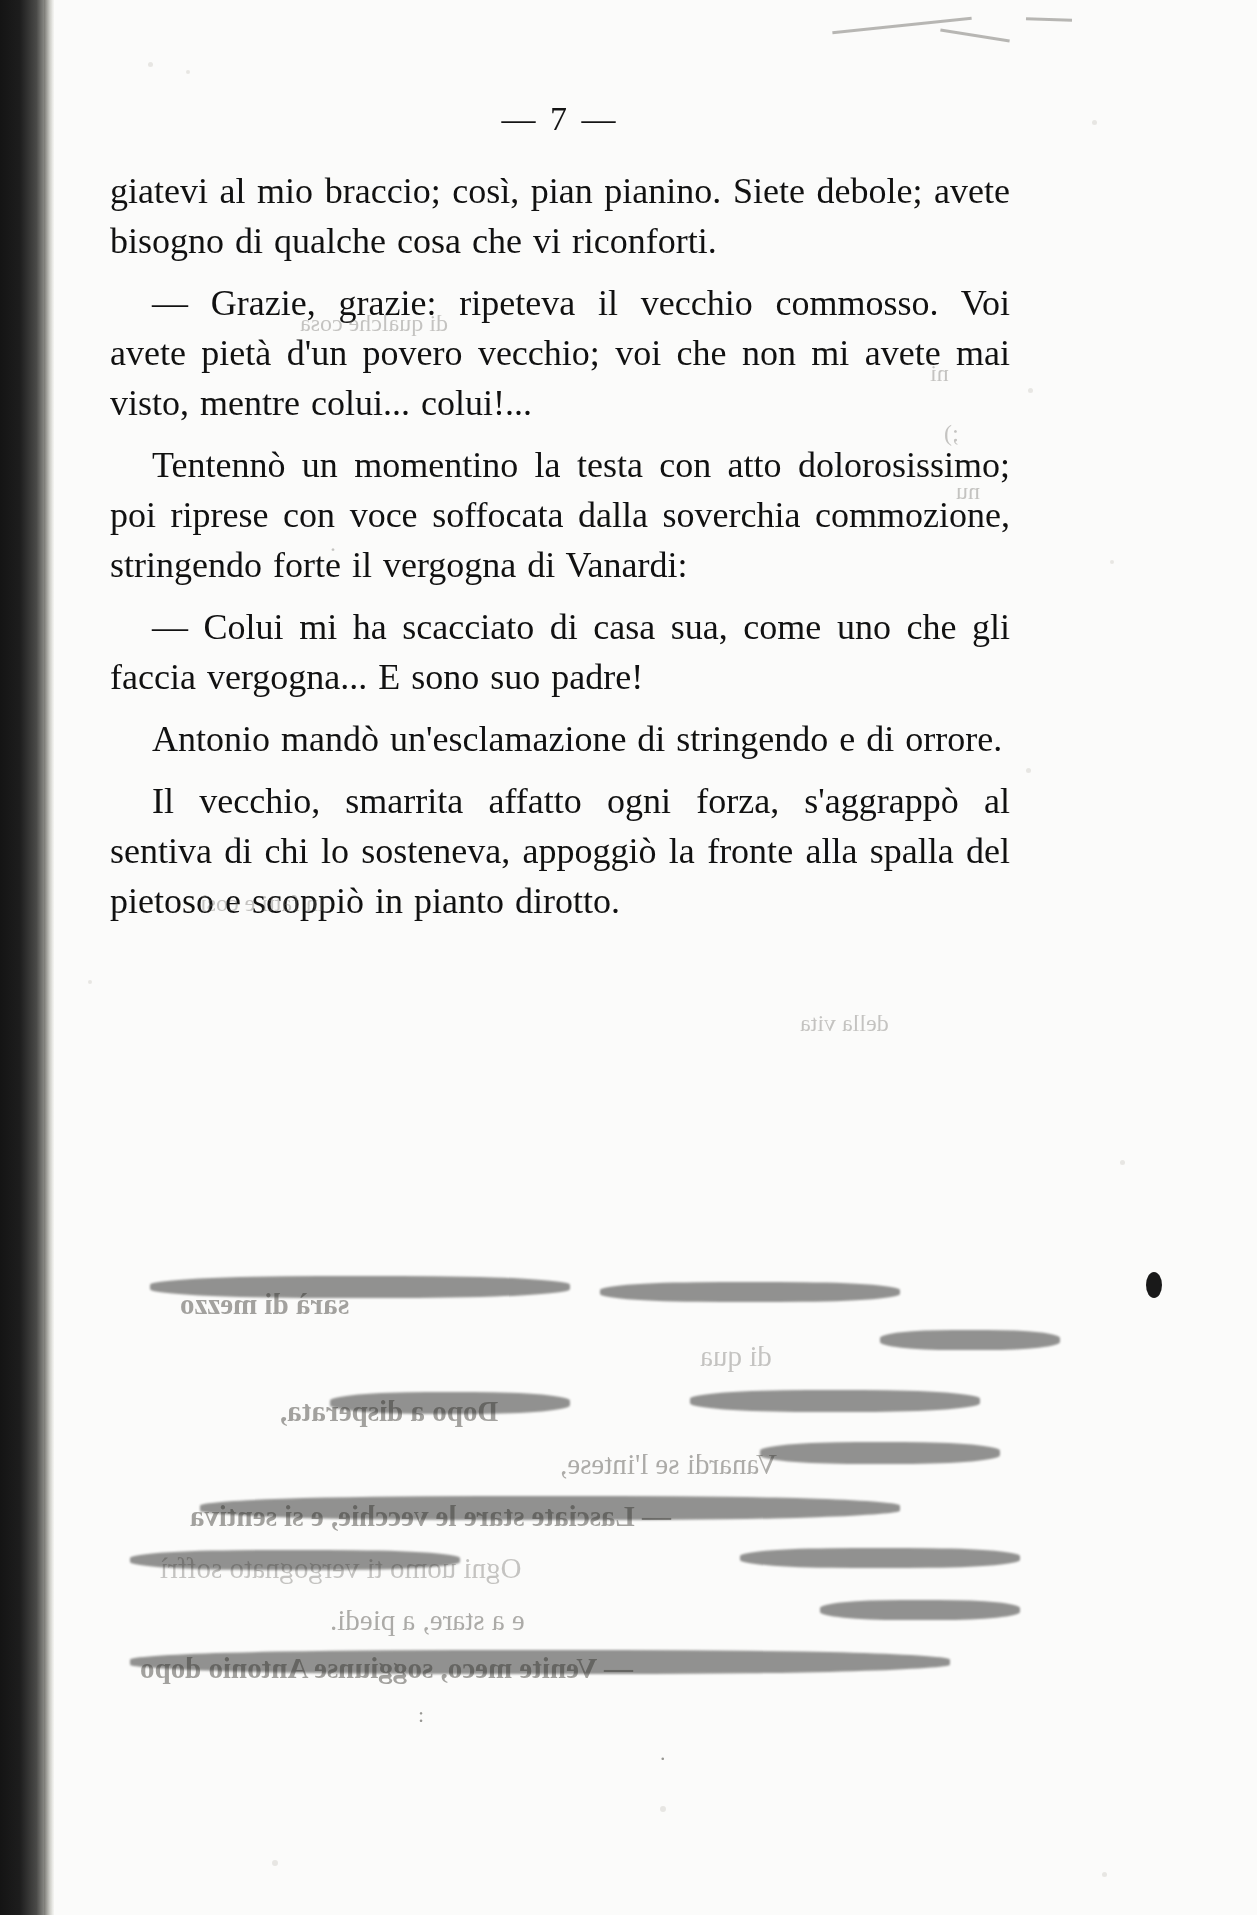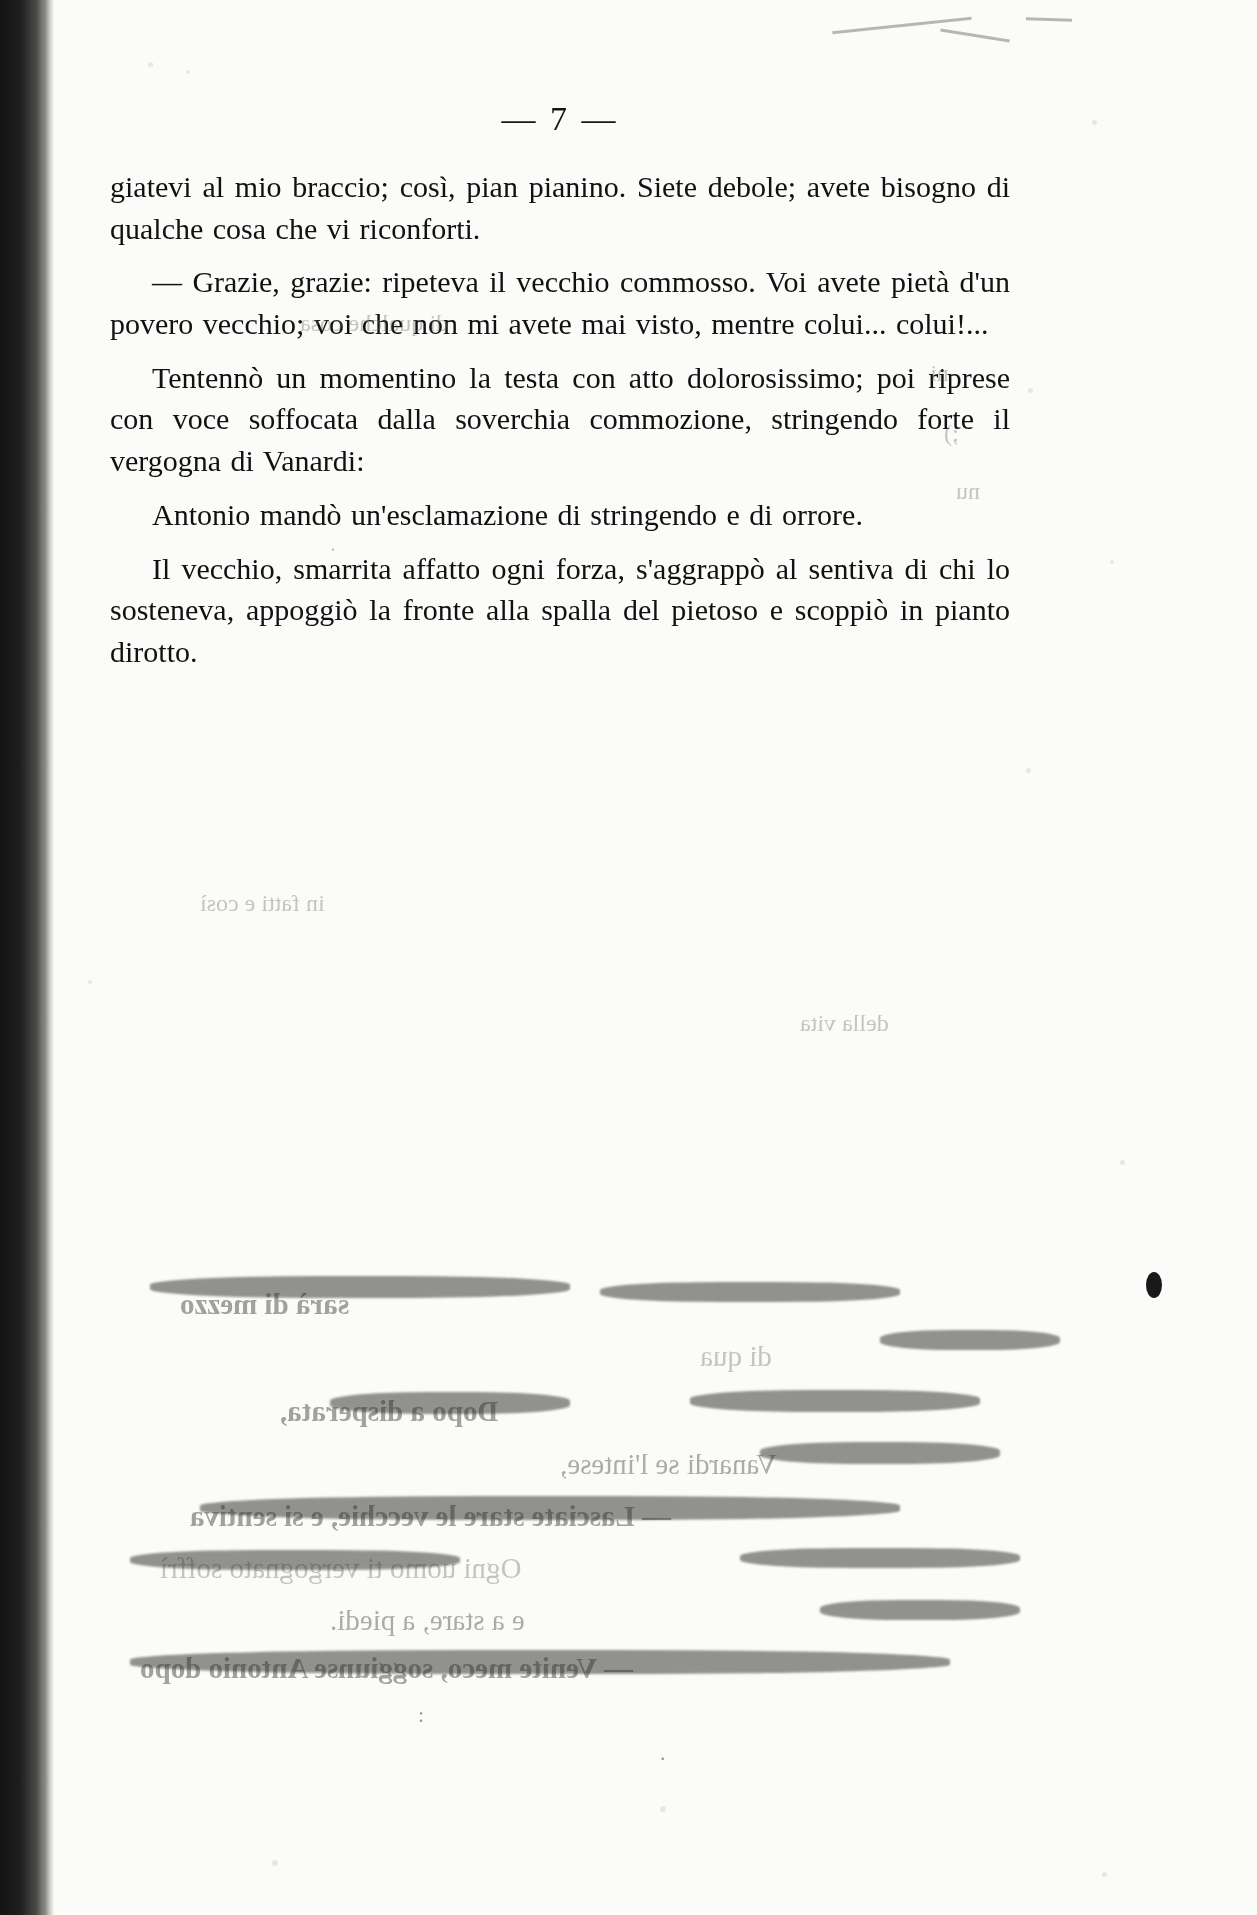--- a/index.html
+++ b/index.html
@@ -62,21 +62,21 @@
     font-size: 34px;
     letter-spacing: 3px;
     color: #141414;
     margin-bottom: 28px;
     font-family: "Liberation Serif", serif;
   }
 
   p.line-block {
     margin: 0;
     color: #111111;
-    font-size: 30px;
+    font-size: 36px;
     line-height: 1.39;
     text-align: justify;
     text-align-last: left;
     word-spacing: 2px;
   }
   p.line-block + p.line-block { margin-top: 12px; }
 
   .indent { text-indent: 42px; }
 
   
@@ -150,20 +150,21 @@
 
   <div class="inkblob" style="left:1146px;top:1272px;"></div>
 
   <div id="textblock">
 
     <div class="folio">— 7 —</div>
 
     <p class="line-block">giatevi al mio braccio; così, pian pianino. Siete debole; avete bisogno di qualche cosa che vi riconforti.</p>
     <p class="line-block indent">— Grazie, grazie: ripeteva il vecchio commosso. Voi avete pietà d'un povero vecchio; voi che non mi avete mai visto, mentre colui... colui!...</p>
     <p class="line-block indent">Tentennò un momentino la testa con atto dolorosissimo; poi riprese con voce soffocata dalla soverchia commozione, stringendo forte il vergogna di Vanardi:</p>
+    <p class="line-block indent">— Colui mi ha scacciato di casa sua, come uno che gli faccia vergogna... E sono suo padre!</p>
     <p class="line-block indent">Antonio mandò un'esclamazione di stringendo e di orrore.</p>
     <p class="line-block indent">Il vecchio, smarrita affatto ogni forza, s'aggrappò al sentiva di chi lo sosteneva, appoggiò la fronte alla spalla del pietoso e scoppiò in pianto dirotto.</p>
 
   </div>
 
   <div class="ghost bold" style="left:180px;top:1288px;">sarà di mezzo</div>
   <div class="ghost faint" style="left:700px;top:1340px;">di qua</div>
   <div class="ghost bold" style="left:280px;top:1395px;">Dopo a disperata,</div>
   <div class="ghost" style="left:560px;top:1448px;">Vanardi se l'intese,</div>
   <div class="ghost bold" style="left:190px;top:1500px;">— Lasciate stare le vecchie, e si sentiva</div>

